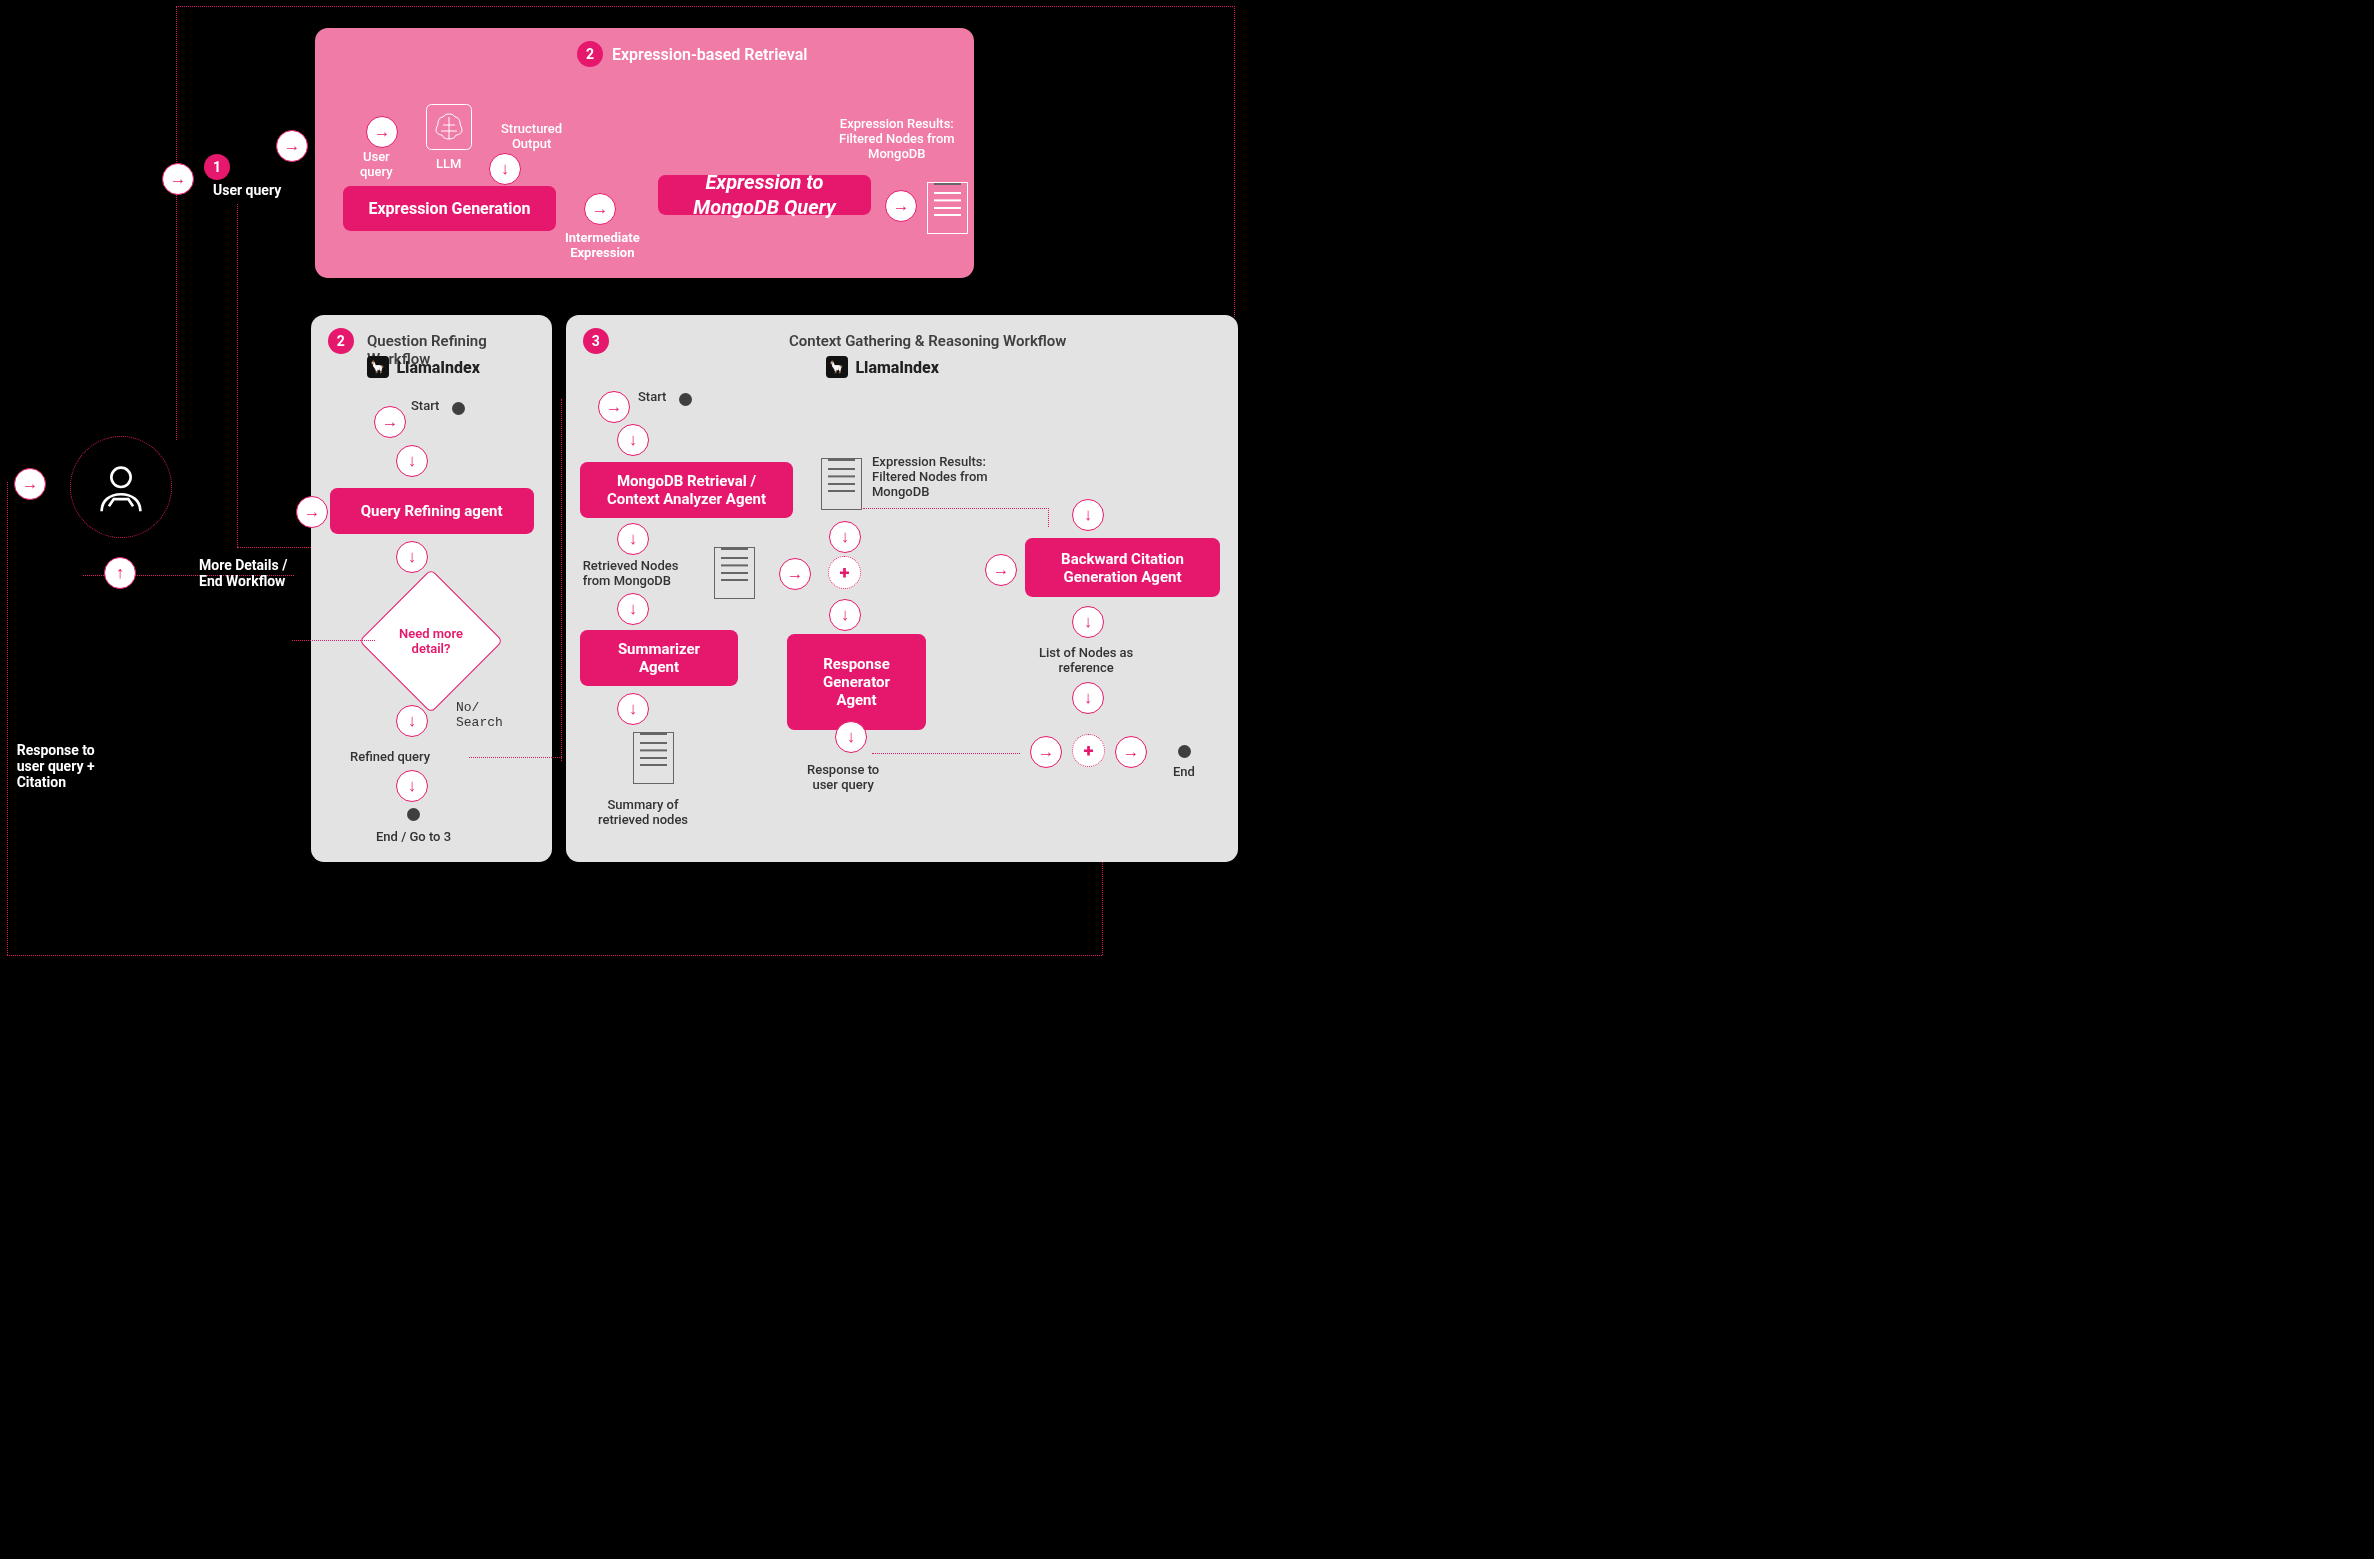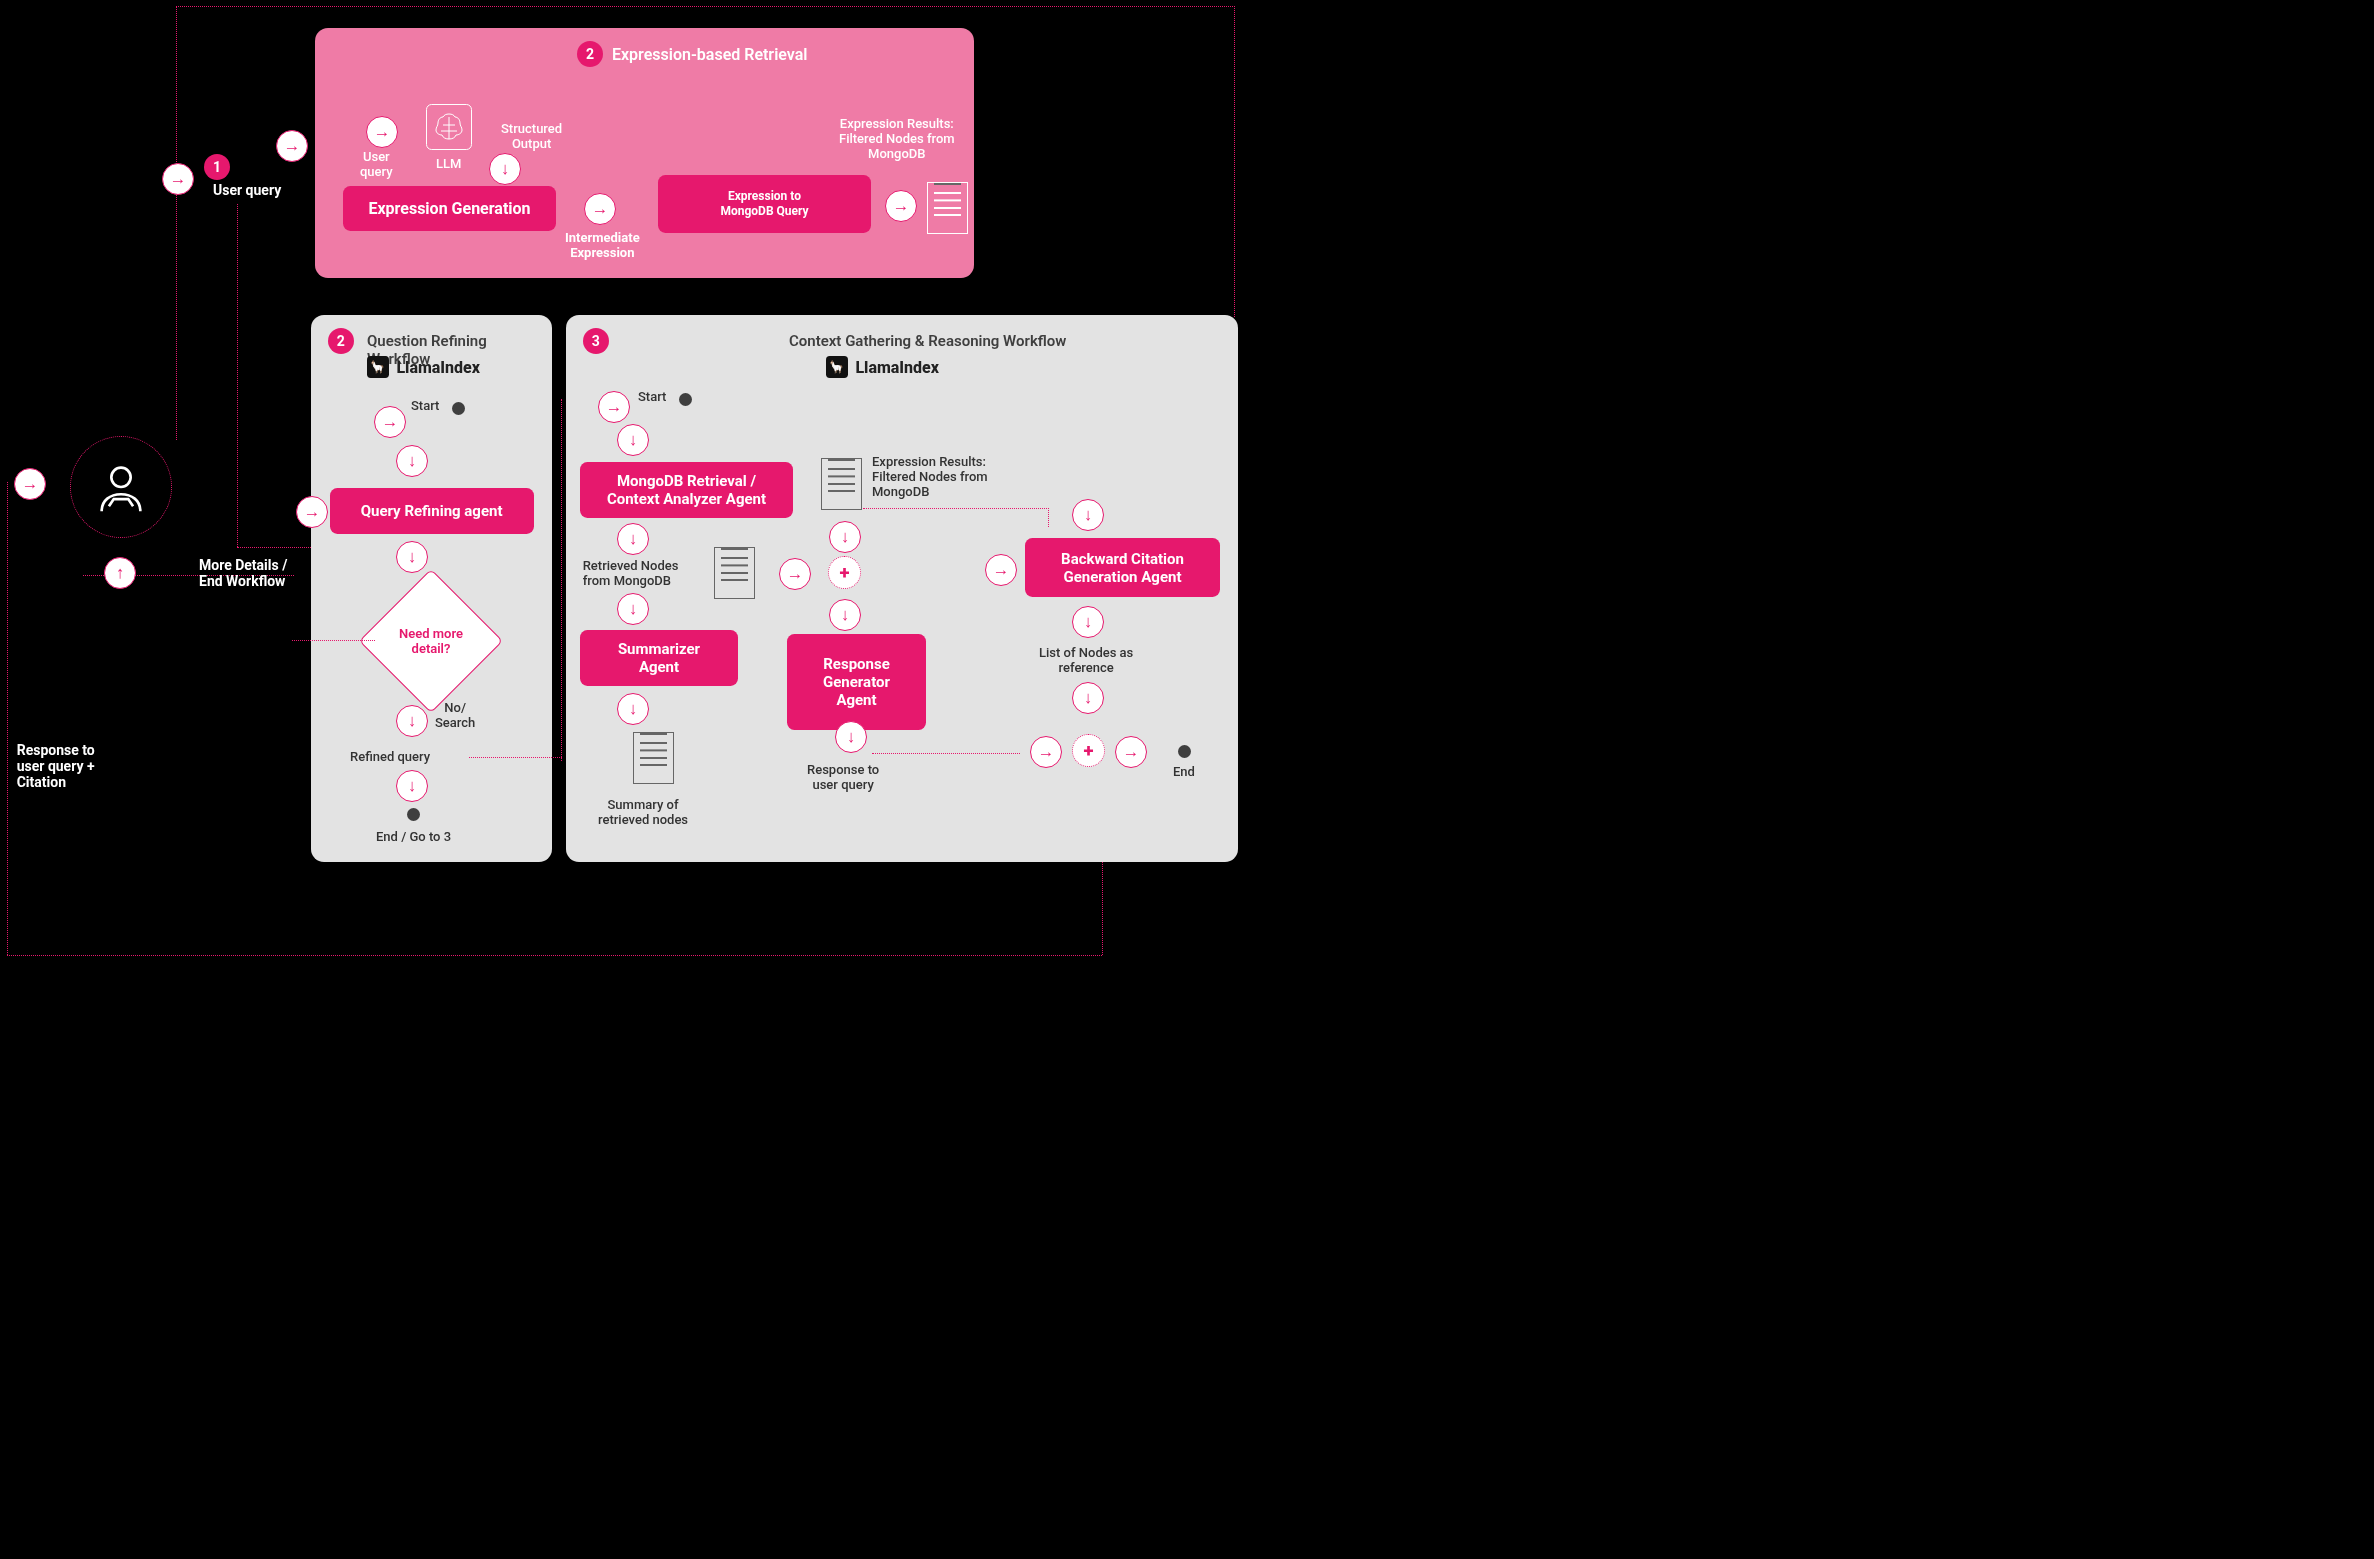--- a/index.html
+++ b/index.html
@@ -49,21 +49,21 @@
   .panel-top {
     position:absolute; left:315px; top:28px; width:659px; height:250px;
     background:#ef7ba6; border-radius:13px;
   }
   .panel-top .title { color:#fff; font-weight:600; font-size:16px;
     position:absolute; top:16.7px; left:297px; }
   .panel-top .num-badge.local { left:262px; top:13px; }
 
   
   .exp-gen { left:28px; top:158px; width:213px; height:45px; font-size:16px; }
-  .exp-to-mongo { left:343px; top:147px; width:213px; height:58px; font-size:12px; line-height:1.25; }
+  .exp-to-mongo { left:343px; top:147px; width:213px; height:40px; font-size:20px; line-height:1.25;font-style:italic; }
   .llm-brain { position:absolute; left:111px; top:76px; width:46px; height:46px;
     border:1.9px solid #fff; border-radius:5.6px; display:flex;align-items:center;justify-content:center;}
   .llm-brain svg { stroke:#fff; fill:none; }
   .hl { position:absolute; border-top:1.9px dotted #e6186d; height:0; }
   .vl { position:absolute; border-left:1.9px dotted #e6186d; width:0; }
 
   
   .panel-grey {
     position:absolute; background:#e3e3e3; border-radius:13px;
   }
@@ -227,21 +227,21 @@
   </div>
   <div class="arrow-circ" style="left:-15px; top:181px;">→</div>
   <div class="arrow-circ" style="left:85px; top:226px;">↓</div>
 
   <div class="diamond" style="left:69px; top:275px;">
     <span style="white-space:pre;">Need more
 detail?</span>
   </div>
 
   <div class="arrow-circ" style="left:85px; top:390px;">↓</div>
-  <div class="small-label" style="left:124px; top:385px; white-space:pre; text-align:center;">No/
+  <div class="small-label" style="left:145px; top:385px; white-space:pre; text-align:left;font-family:Liberation Mono, monospace;">No/
 Search</div>
 
   <div class="small-label" style="left:39px; top:434px;">Refined query</div>
   <div class="hl" style="left:158px; top:442px; width:93px;"></div>
   <div class="arrow-circ" style="left:85px; top:455px;">↓</div>
 
   <div class="dot-node" style="left:96px; top:493px;"></div>
   <div class="small-label" style="left:65px; top:514px;">End / Go to 3</div>
 
   <div class="hl" style="left:-18.6px; top:325px; width:83px;"></div>

